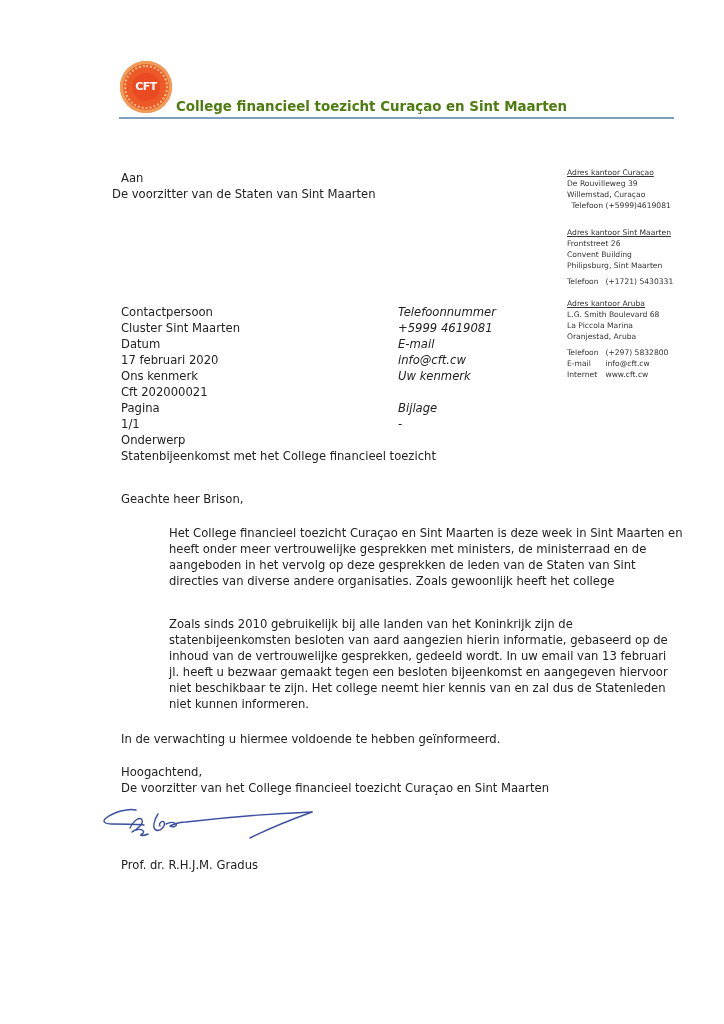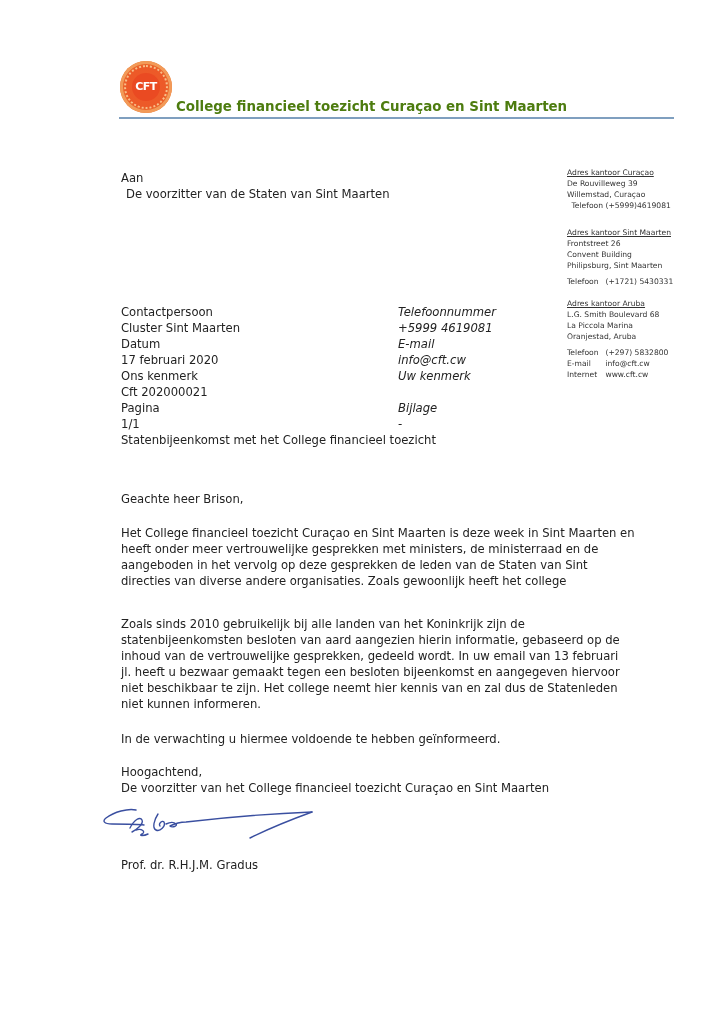--- a/index.html
+++ b/index.html
@@ -29,34 +29,34 @@
     }
     .header-rule {
       left: 119px; top: 117px; width: 555px; height: 2px; background: #7f9fbf;
     }
     .text { font-size: 11.6px; line-height: 16px; white-space: nowrap; color: #222; }
     .side { font-size: 7.6px; line-height: 11px; color: #333; white-space: nowrap; }
     .side .u { text-decoration: underline; }
     .side .tel-label { display: inline-block; width: 36px; }
     .side .mail-label { display: inline-block; width: 36px; }
     .para { font-size: 11.6px; line-height: 16px; color: #222; white-space: nowrap; }
-    .para div { height: 16px; }
+    .para div { height: 16px; margin-left: 48px; }
   </style>
 </head>
 <body>
 
 <div class="abs logo">
   <div class="logo-ring"></div>
   <div class="logo-inner">CFT</div>
 </div>
 <div class="abs org-title">College financieel toezicht Curaçao en Sint Maarten</div>
 <div class="abs header-rule"></div>
 
 <div class="abs text" style="left:121px; top:170px;">Aan</div>
-<div class="abs text" style="left:126px; top:186px;">De voorzitter van de Staten van Sint Maarten</div>
+<div class="abs text" style="left:112px; top:186px;">De voorzitter van de Staten van Sint Maarten</div>
 
 <div class="abs side" style="left:567px; top:167px;">
   <div class="u">Adres kantoor Curaçao</div>
   <div>De Rouvilleweg 39</div>
   <div>Willemstad, Curaçao</div>
   <div style="text-align:right;">
     <span class="tel-label">Telefoon</span>
     <span>(+5999)4619081</span>
   </div>
 </div>
@@ -93,20 +93,21 @@
 
 <div class="abs text" style="left:121px; top:304px;">
   <div>Contactpersoon</div>
   <div>Cluster Sint Maarten</div>
   <div>Datum</div>
   <div>17 februari 2020</div>
   <div>Ons kenmerk</div>
   <div>Cft 202000021</div>
   <div>Pagina</div>
   <div>1/1</div>
+  <div>Onderwerp</div>
   <div>Statenbijeenkomst met het College financieel toezicht</div>
 </div>
 
 <div class="abs text" style="left:398px; top:304px;font-style:italic;">
   <div>Telefoonnummer</div>
   <div>+5999 4619081</div>
   <div>E-mail</div>
   <div>info@cft.cw</div>
   <div>Uw kenmerk</div>
   <div style="height:16px;"></div>

